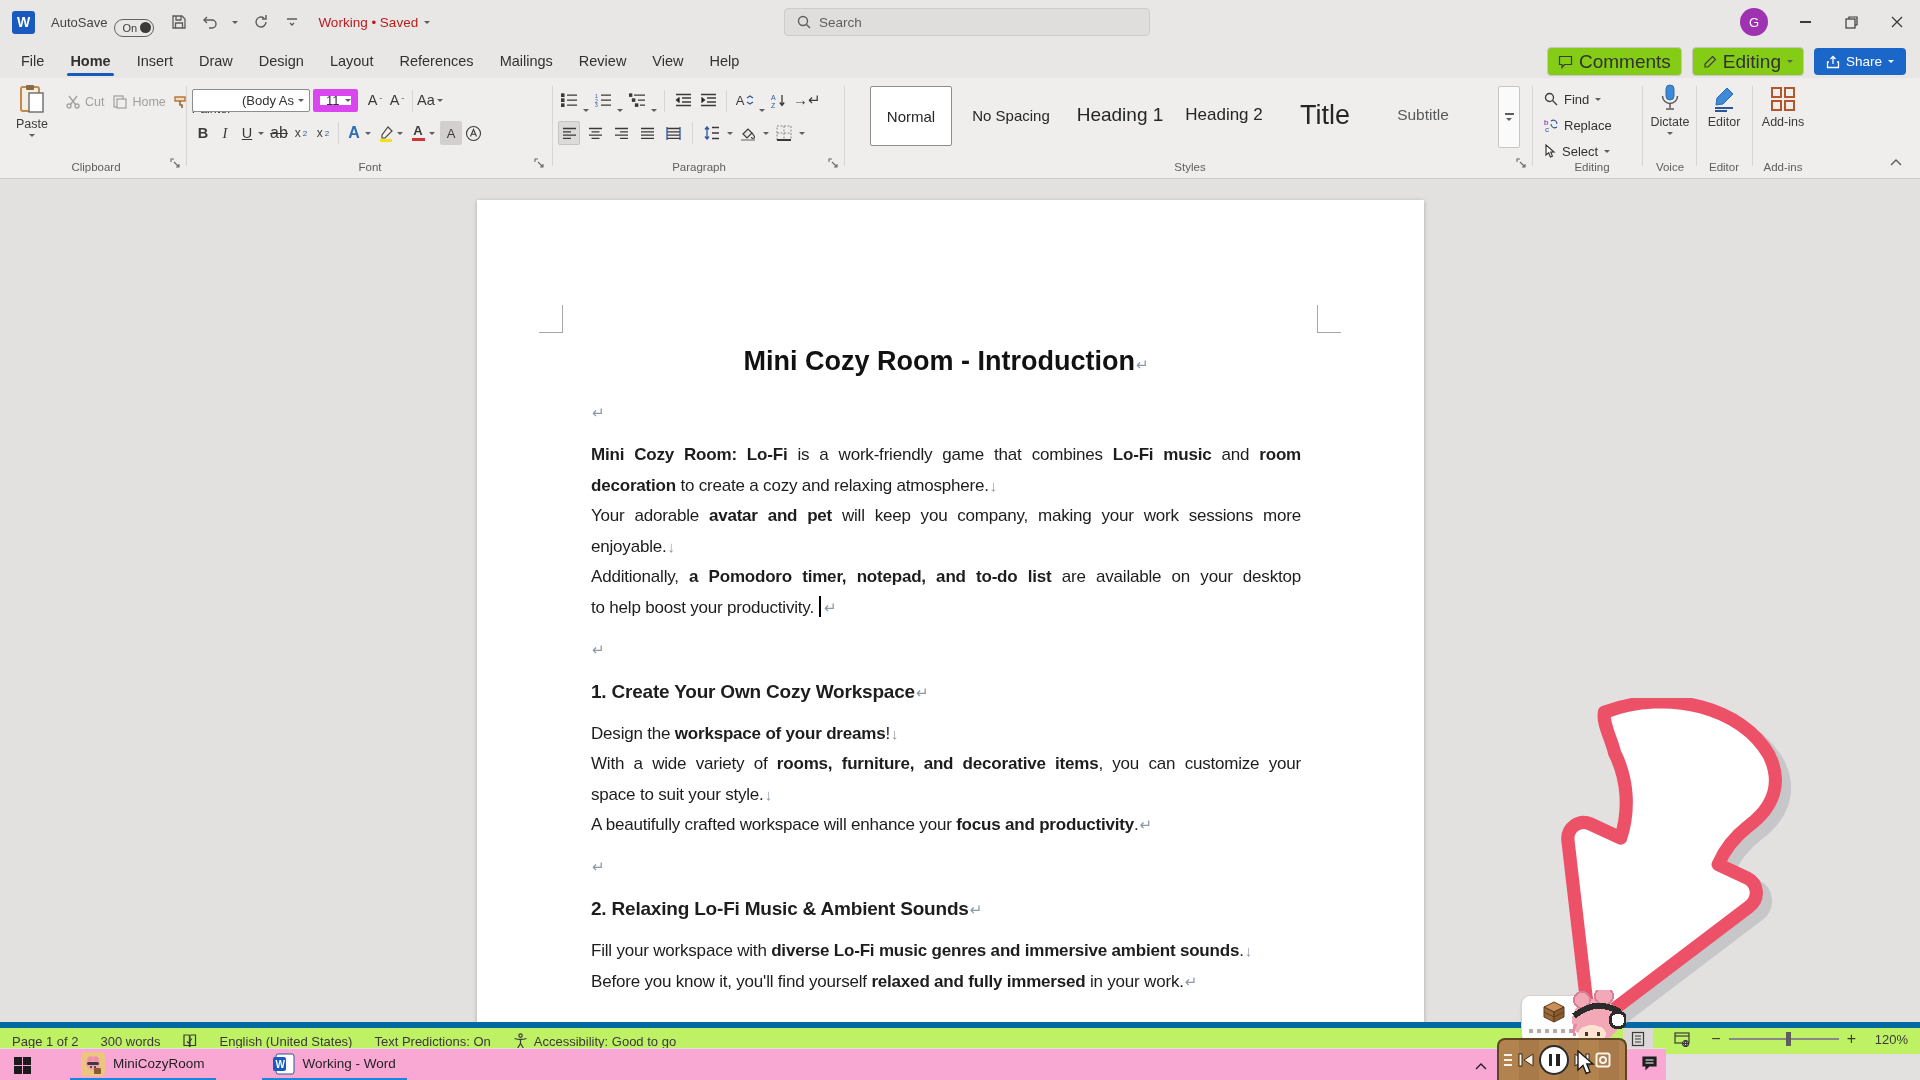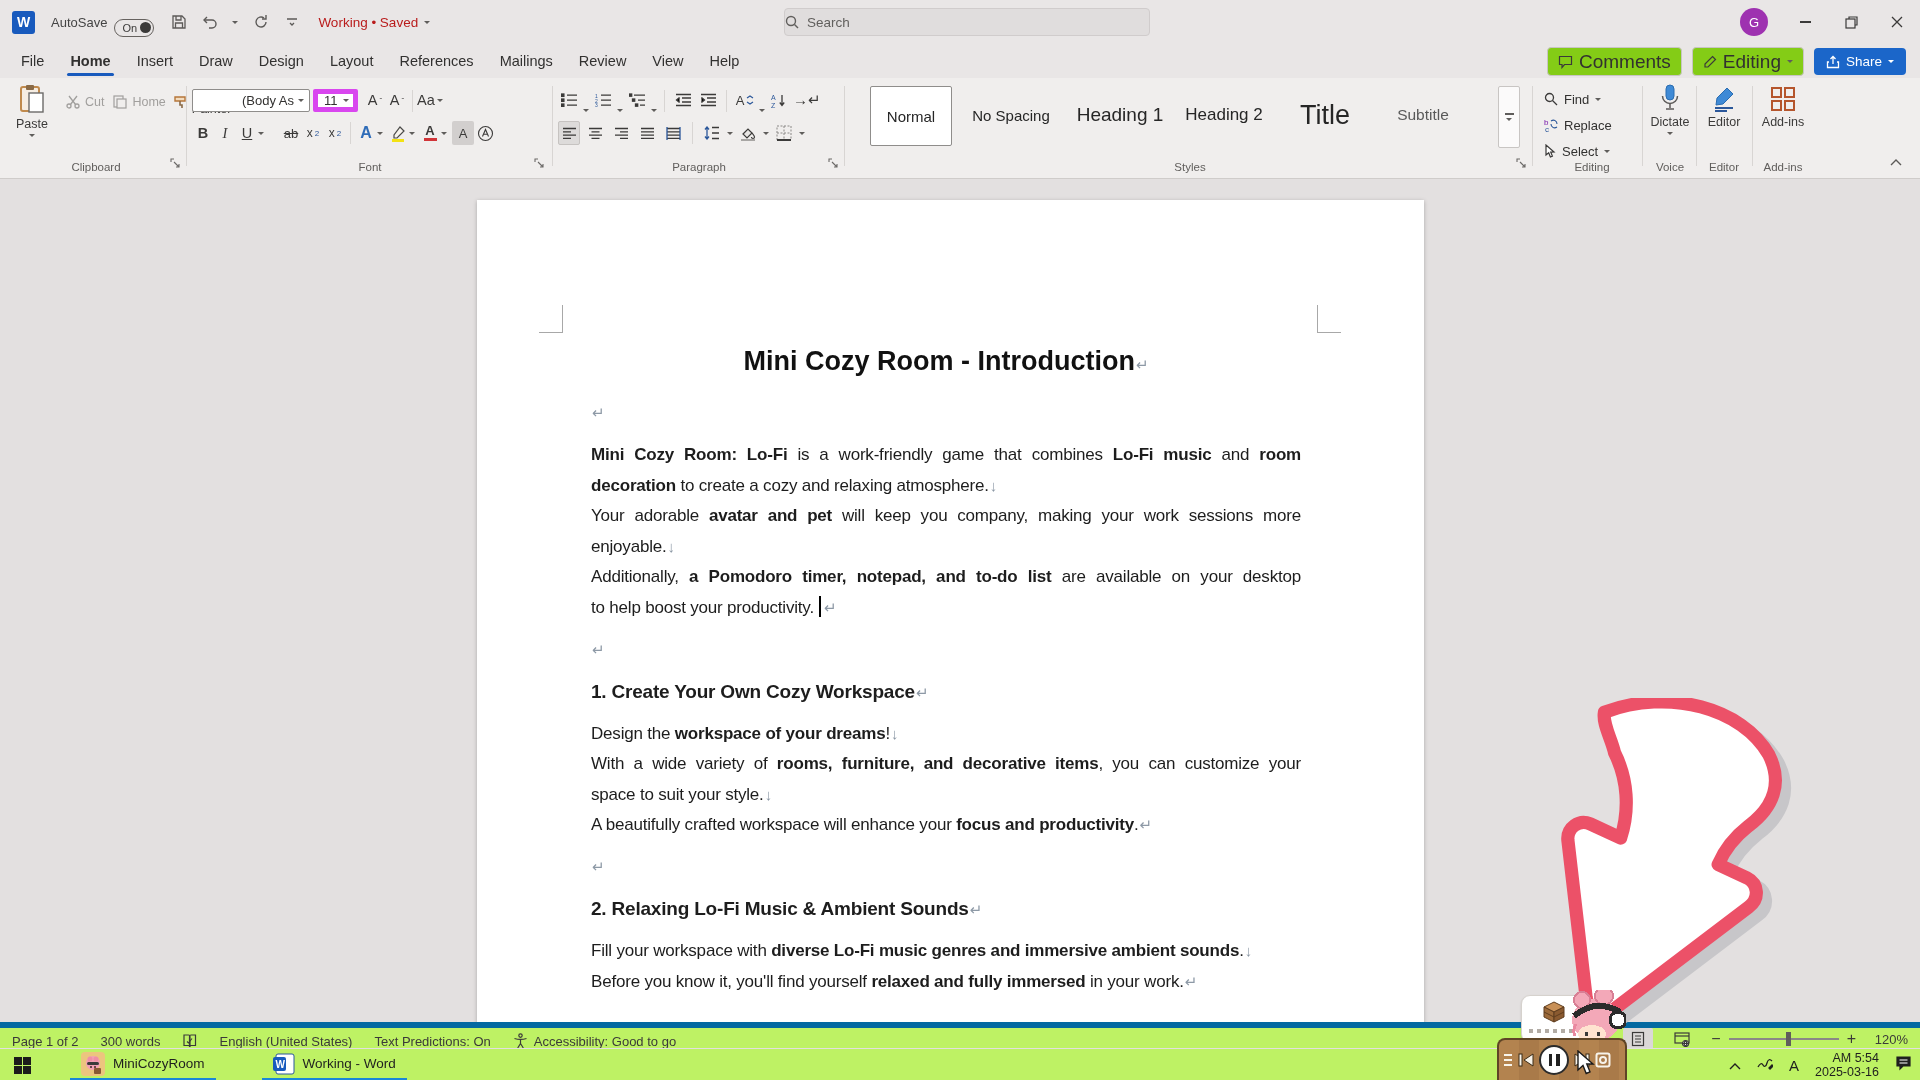--- a/index.html
+++ b/index.html
@@ -9,21 +9,21 @@
   .word-logo{width:23px;height:23px;background:#185abd;border-radius:3px;color:#fff;font-weight:bold;
     font-size:14px;display:flex;align-items:center;justify-content:center;margin-left:12px;}
   .autosave{display:flex;align-items:center;gap:7px;margin-left:16px;color:#444;font-size:13px;}
   .toggle{width:40px;height:18px;border:1.5px solid #66625f;border-radius:10px;position:relative;
     font-size:11px;color:#3b3a39;display:flex;align-items:center;padding-left:7px;box-sizing:border-box;margin-top:12px;}
   .toggle .knob{position:absolute;right:2px;top:2px;width:11px;height:11px;border-radius:50%;background:#3b3a39;}
   .qat{display:flex;align-items:center;gap:14px;margin-left:16px;color:#5c5a58;}
   .qat svg{display:block}
   .doc-status{margin-left:18px;font-size:13.5px;color:#b91c1c;display:flex;align-items:center;gap:6px;}
   .searchbox{position:absolute;left:784px;top:8px;width:366px;height:28px;background:#e0dddd;border:1px solid #d0cccc;
-    border-radius:4px;display:flex;align-items:center;gap:8px;box-sizing:border-box;color:#615f5d;font-size:13.5px;}
+    border-radius:4px;display:flex;align-items:center;gap:8px;padding-left:12px;box-sizing:border-box;color:#615f5d;font-size:13.5px;}
   .tb-right{position:absolute;right:0;top:0;height:44px;display:flex;align-items:center;}
   .avatar{width:28px;height:28px;border-radius:50%;background:#9e32b0;color:#fff;font-size:13px;display:flex;
     align-items:center;justify-content:center;margin-right:14px;}
   .winbtn{width:46px;height:44px;display:flex;align-items:center;justify-content:center;color:#3b3a39;}
   
   .tabrow{position:absolute;left:0;top:44px;width:1920px;height:34px;background:#e9e6e6;display:flex;align-items:center;}
   .tab{font-size:14.5px;color:#323130;padding:0 13px;height:34px;display:flex;align-items:center;position:relative;}
   .tab.active{font-weight:bold;}
   .tab.active::after{content:"";position:absolute;left:10px;right:10px;bottom:2px;height:3px;background:#185abd;border-radius:2px;}
   .tr-right{position:absolute;right:14px;top:3px;display:flex;gap:10px;align-items:center;}
@@ -39,21 +39,21 @@
   .grp{position:absolute;top:4px;height:94px;}
   .glabel{position:absolute;bottom:3px;left:0;right:0;text-align:center;font-size:11.5px;color:#605e5c;}
   .vsep{position:absolute;top:8px;height:80px;width:1px;background:#d8d5d3;}
   .rbtn{display:flex;align-items:center;gap:4px;font-size:12.5px;color:#3b3a39;}
   .rbtn.dis{color:#a19f9d;}
   .icon16{width:17px;height:17px;display:inline-flex;align-items:center;justify-content:center;}
   .r1{position:absolute;top:4px;left:0;right:0;height:26px;display:flex;align-items:flex-end;}
   .r2{position:absolute;top:38px;left:0;right:0;height:26px;display:flex;align-items:center;}
   .fontbox{width:118px;height:23px;background:#fff;border:1px solid #8f8d8b;border-radius:2px;display:flex;align-items:center;
     justify-content:flex-end;gap:4px;padding:0 5px;font-size:13px;color:#323130;box-sizing:border-box;}
-  .sizebox{width:45px;height:23px;background:#fff;border:5px solid #d946ef;border-radius:2px;display:flex;align-items:center;
+  .sizebox{width:45px;height:23px;background:#fff;border:7px solid #d946ef;border-radius:2px;display:flex;align-items:center;
     gap:5px;padding:0 6px;font-size:13px;color:#323130;box-sizing:border-box;margin-left:3px;}
   .fbtn{height:24px;min-width:22px;display:flex;align-items:center;justify-content:center;font-size:14.5px;color:#3b3a39;gap:2px;}
   .fbtn.sel{background:#dddbda;border:1px solid #c6c3c1;border-radius:2px;box-sizing:border-box;}
   .msep{width:1px;height:22px;background:#d8d5d3;margin:0 4px;}
   .styles-item{position:absolute;top:4px;height:58px;display:flex;align-items:center;justify-content:center;color:#262626;}
   .styles-item.sel{background:#fff;border:1.5px solid #8f8d8b;border-radius:2px;}
   .s-normal{font-size:15px;} .s-nospace{font-size:15px;} .s-h1{font-size:19px;} .s-h2{font-size:17px;}
   .s-title{font-size:27px;font-weight:400;} .s-sub{font-size:15.5px;color:#595959;}
   .smore{position:absolute;top:4px;height:62px;width:22px;border:1px solid #c8c5c3;background:#fbfafa;border-radius:2px;
     display:flex;flex-direction:column;align-items:center;justify-content:center;gap:3px;box-sizing:border-box;}
@@ -83,21 +83,21 @@
     display:flex;font-size:13px;color:#3b3a39;}
   .sb-item{margin-left:22px;display:flex;align-items:center;gap:6px;}
   .sb-right{position:absolute;right:12px;display:flex;align-items:center;gap:14px;}
   .viewbtn{width:30px;height:22px;display:flex;align-items:center;justify-content:center;border-radius:2px;}
   .viewbtn.sel{background:#dbd8d7;}
   .slider{display:flex;align-items:center;gap:8px;}
   .slider .track{width:110px;height:1.5px;background:#8a8886;position:relative;}
   .slider .thumb{position:absolute;left:52%;top:-6.5px;width:5px;height:14px;background:#605e5c;}
   .zoomsign{font-size:16px;color:#3b3a39;}
   
-  .taskbar{position:absolute;left:0;top:1048px;width:1920px;height:32px;background:#bef264;border-top:1px solid #e2e0df;display:flex;align-items:center;}
+  .taskbar{position:absolute;left:0;top:1048px;width:1666px;height:32px;background:#f9a8d4;border-top:1px solid #e2e0df;display:flex;align-items:center;}
   .startbtn{width:44px;height:32px;display:flex;align-items:center;justify-content:center;}
   .tapp{height:32px;display:flex;align-items:center;gap:8px;padding:0 11px;font-size:13.5px;color:#1f1f1f;
     border-bottom:3px solid #1a86d9;box-sizing:border-box;margin-left:26px;}
   .tapp:nth-of-type(3){margin-left:46px;}
   .tray{position:absolute;right:8px;top:0;height:32px;display:flex;align-items:center;gap:16px;color:#1f1f1f;}
   .clock{font-size:12.5px;line-height:14px;text-align:right;}
   
   .arrow-overlay{position:absolute;left:1478px;top:698px;width:330px;height:335px;pointer-events:none;}
   .bubble{position:absolute;left:1521px;top:995px;width:64px;height:46px;background:#fff;border:1px solid #d6d2cd;
     border-radius:9px;box-shadow:0 1px 2px rgba(0,0,0,.15);}
@@ -283,21 +283,21 @@
       <div class="fbtn" style="margin-left:6px;">A<sup style="font-size:8px;">ˆ</sup></div>
       <div class="fbtn">A<sup style="font-size:8px;">ˇ</sup></div>
       <div class="msep"></div>
       <div class="fbtn">Aa<span class="chev small"></span></div>
     </div>
     <div class="r2">
       <div class="fbtn" style="font-weight:bold;">B</div>
       <div class="fbtn" style="font-style:italic;font-family:'Liberation Serif',serif;">I</div>
       <div class="fbtn" style="text-decoration:underline;">U</div>
       <span class="chev small"></span>
-      <div class="fbtn" style="text-decoration:line-through;font-size:13px;margin-left:16px;">ab</div>
+      <div class="fbtn" style="text-decoration:line-through;font-size:16px;margin-left:4px;">ab</div>
       <div class="fbtn" style="font-size:12px;">x<sub style="font-size:8px;color:#2b579a;">2</sub></div>
       <div class="fbtn" style="font-size:12px;">x<sup style="font-size:8px;color:#2b579a;">2</sup></div>
       <div class="msep"></div>
       <div class="fbtn" style="color:#2f6cb8;font-weight:bold;font-size:16px;">A</div>
       <span class="chev small"></span>
       <div class="fbtn" style="margin-left:4px;">
         <svg width="16" height="17" viewBox="0 0 16 17" fill="none">
             <path d="M10 2 14 6 7 13H4v-3z" stroke="#4a4a48" stroke-width="1.2" fill="#f5f2ec"></path>
             <rect x="2" y="14" width="12" height="3" fill="#f3e213"></rect>
           </svg>

